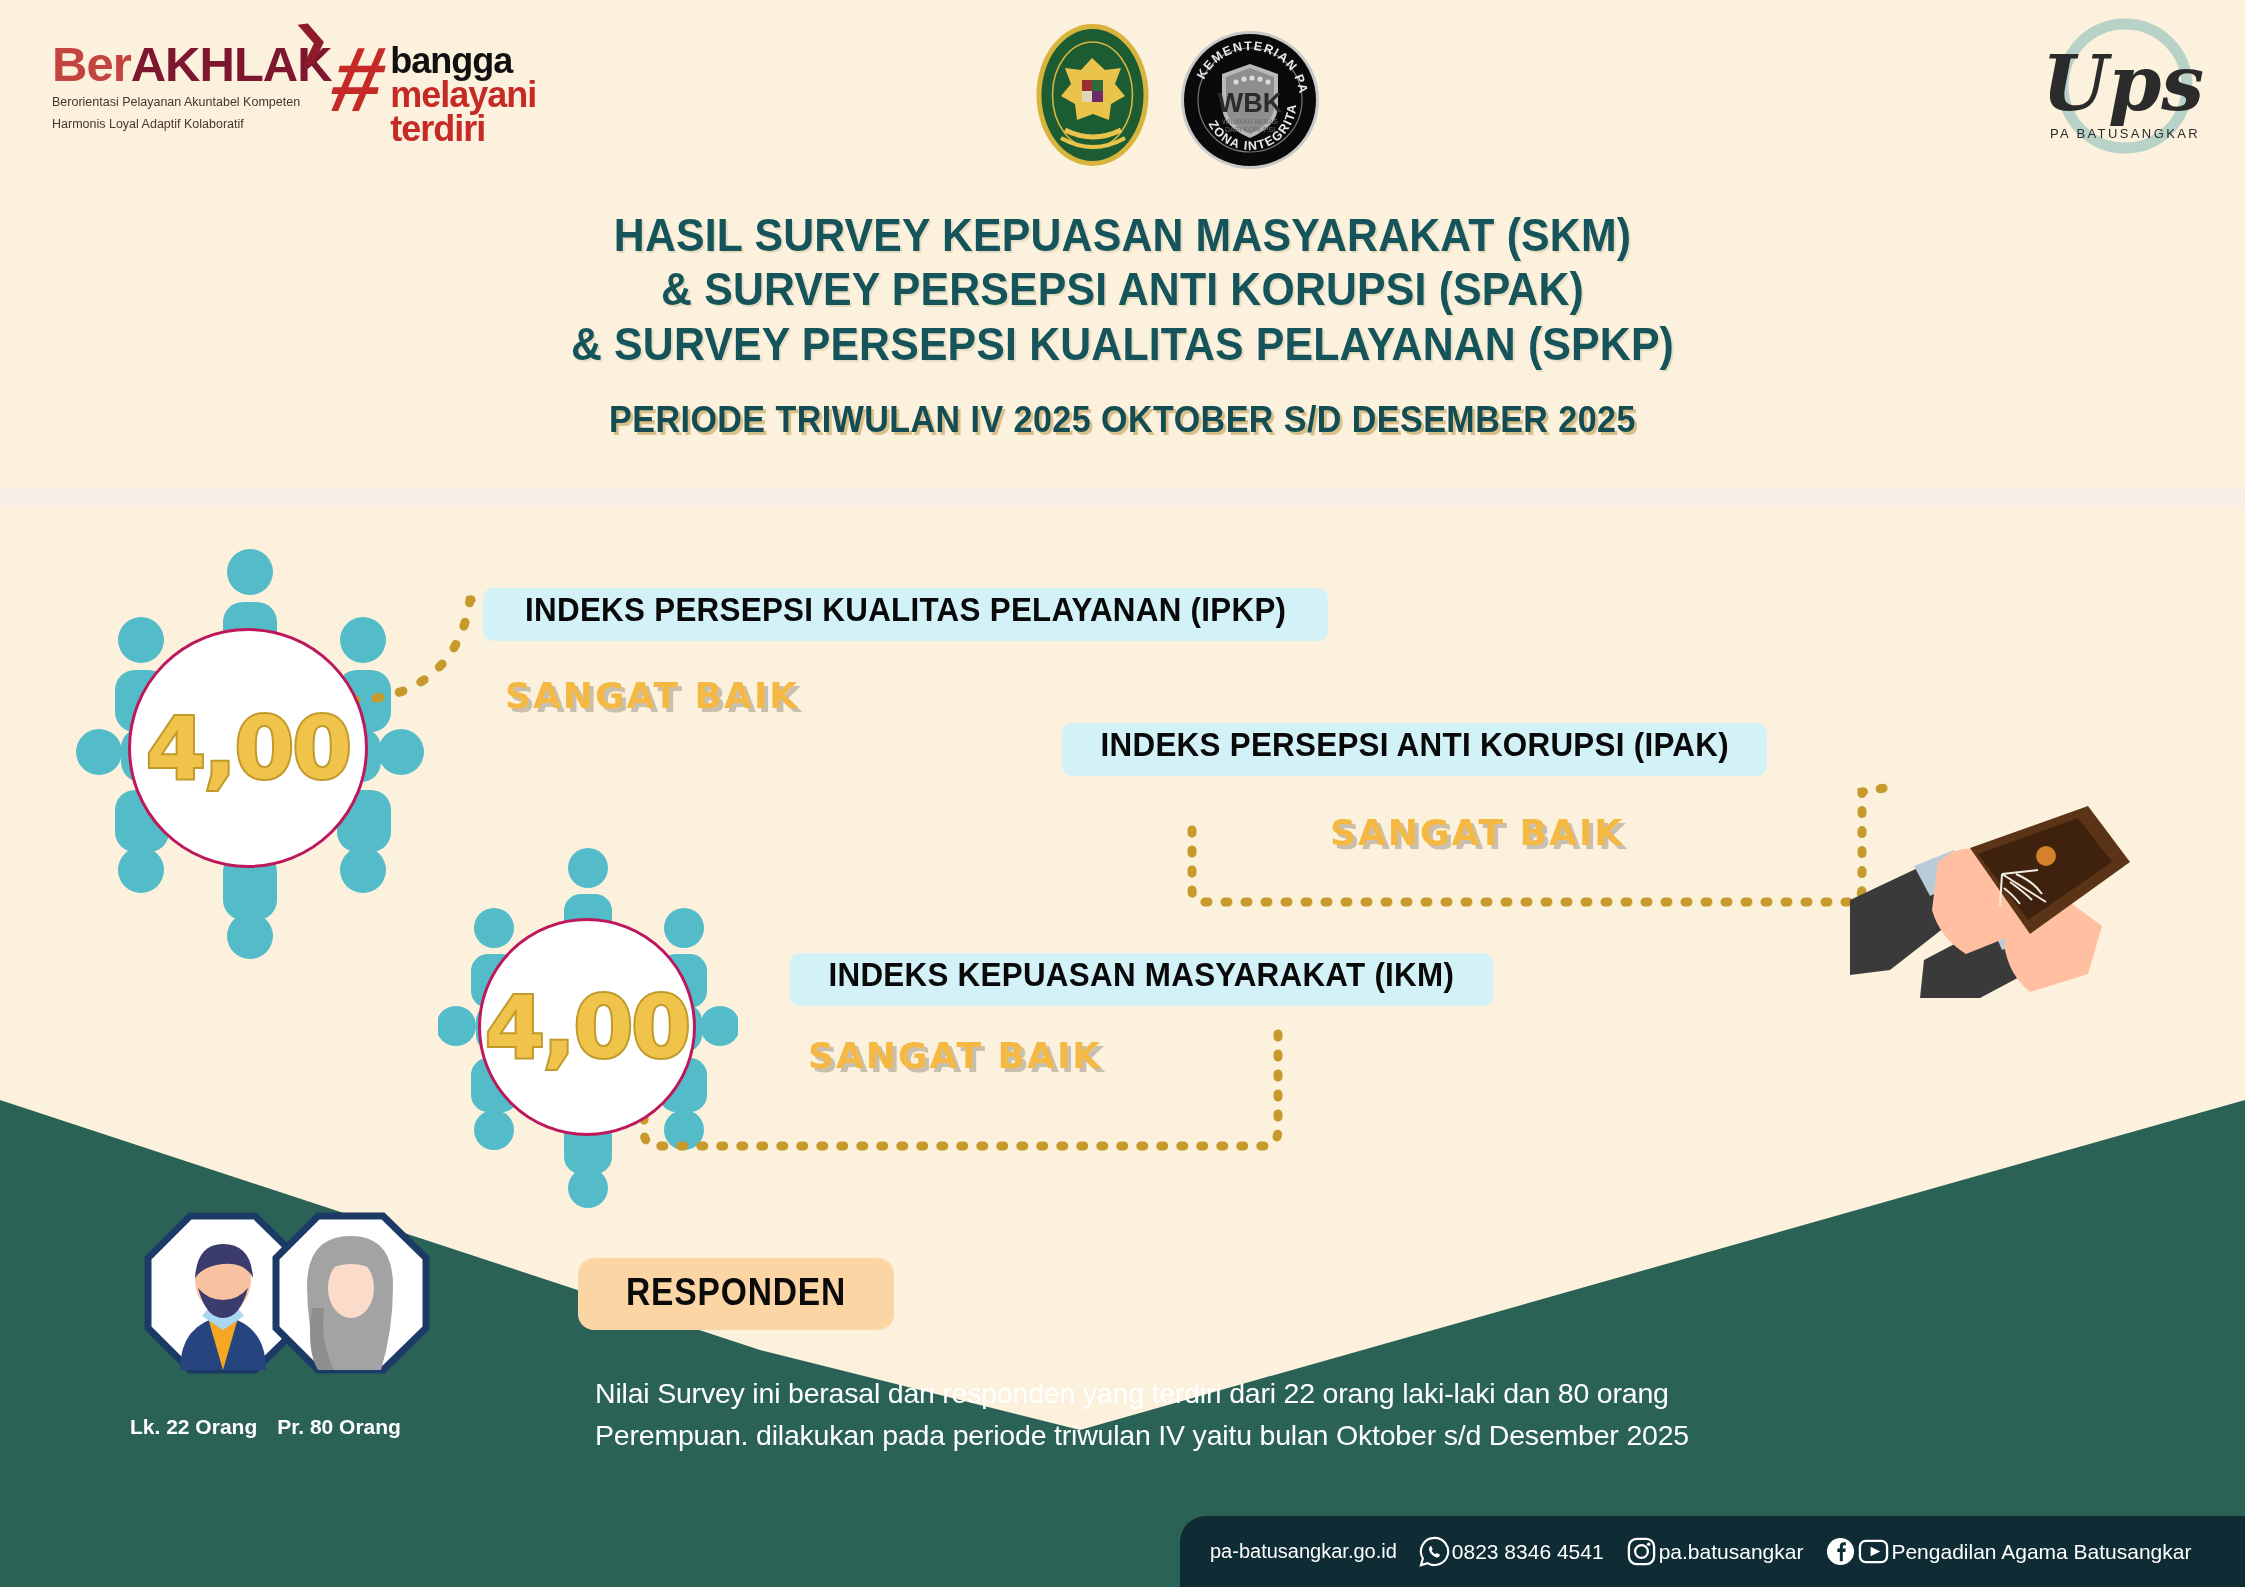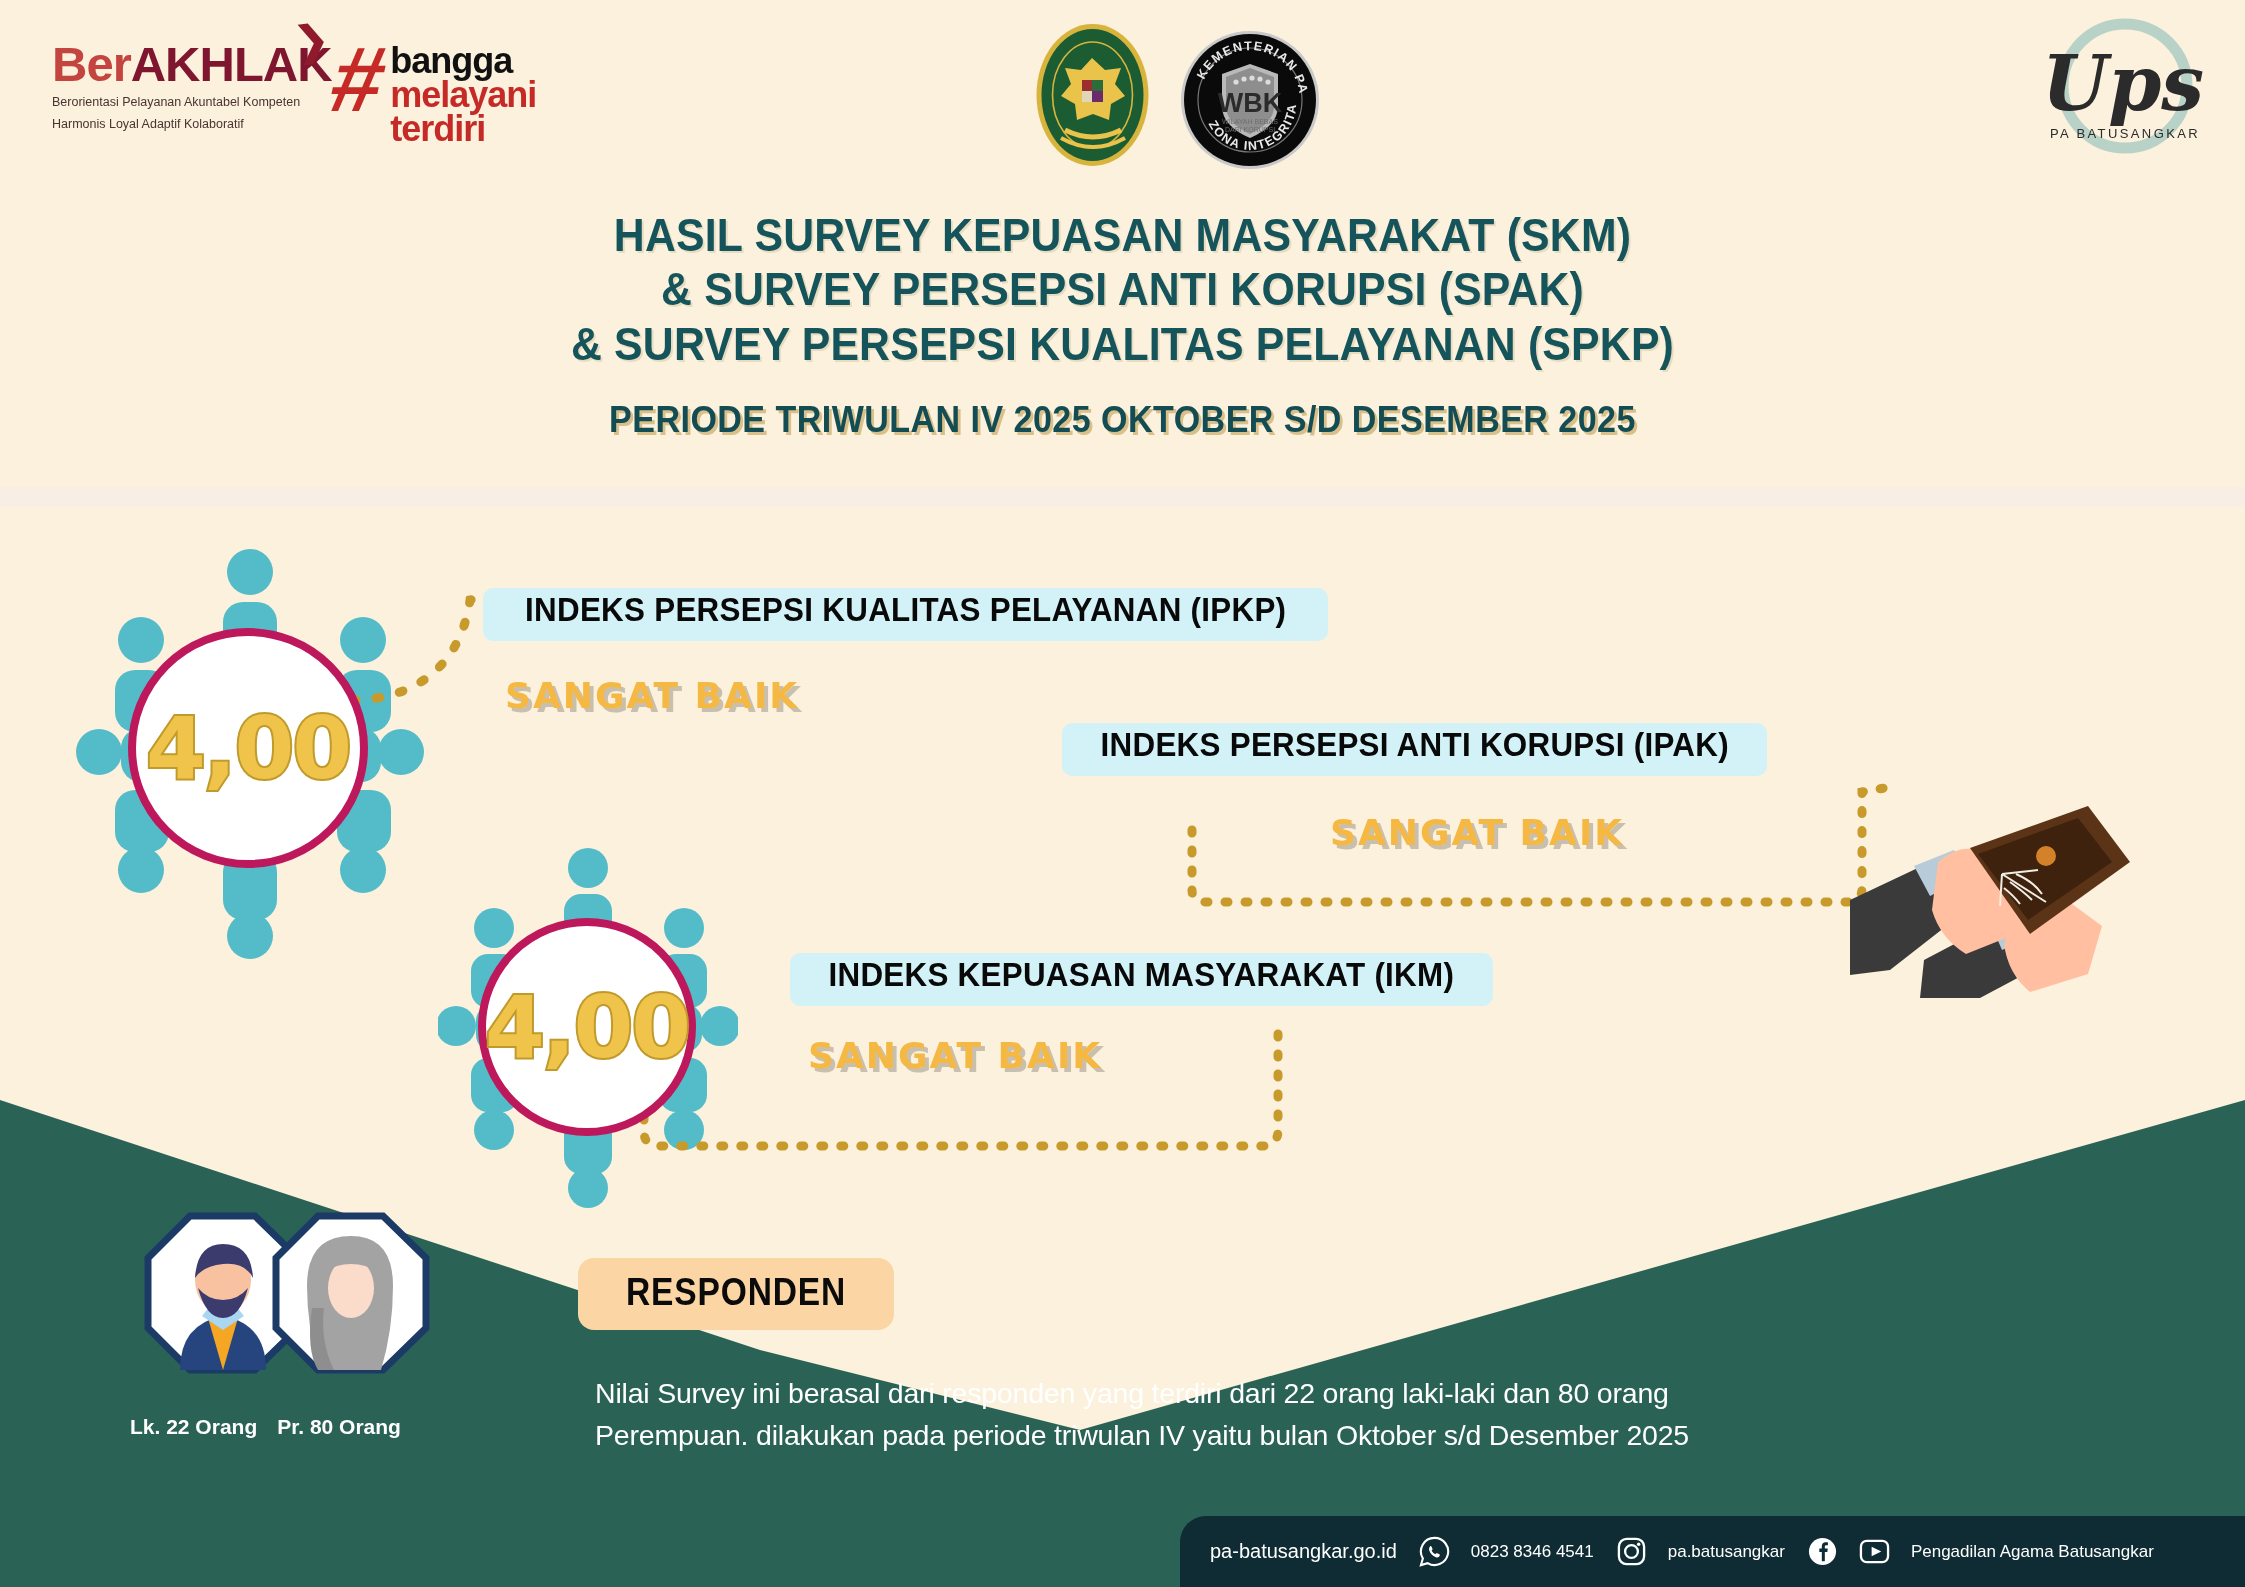--- a/index.html
+++ b/index.html
@@ -47,21 +47,21 @@
   }
   .band { position:absolute; left:0; right:0; top:487px; height:20px; background:#f7eee9; opacity:.8; }
 
   
   .green-shape {
     position:absolute; left:0; top:1100px; width:2245px; height:487px;
   }
 
   
   .circle {
-    position:absolute; border-radius:50%; background:#fff; border:8px solid #be185d;
+    position:absolute; border-radius:50%; background:#fff; border:3px solid #be185d;
     display:flex; align-items:center; justify-content:center; z-index:6;
   }
   .circle .val {
     font-size:86px; font-weight:bold; color:#f0c34a;
     -webkit-text-stroke:4px #c09a2a; paint-order:stroke fill;
     font-family:"DejaVu Sans", sans-serif; letter-spacing:-2px;
   }
   .c-ipkp { left:128px; top:628px; width:240px; height:240px; }
   .c-ikm  { left:478px; top:918px; width:218px; height:218px; }
   .c-ipak { left:1885px; top:636px; width:254px; height:254px; }
@@ -115,21 +115,21 @@
     font-family:"Liberation Sans Narrow","Liberation Sans",sans-serif;
   }
 
   
   .footer-bar {
     position:absolute; left:1180px; top:1516px; width:1065px; height:71px;
     background:#0f2b33; border-top-left-radius:26px; z-index:10;
   }
   .footer-inner { position:absolute; left:1180px; top:1516px; width:1065px; height:71px; display:flex; align-items:center; z-index:11; }
   .f-web { color:#fff; font-size:20px; margin-left:30px; white-space:nowrap;text-align:right; }
-  .f-item { display:flex; align-items:center; gap:21px; margin-left:22px; color:#fff; font-size:17px; white-space:nowrap; }
+  .f-item { display:flex; align-items:center; gap:2px; margin-left:22px; color:#fff; font-size:21px; white-space:nowrap; }
   .f-icon { width:31px; height:31px; flex:0 0 31px; }
 </style>
 </head>
 <body>
 
 <div class="stage">
 
   <svg class="green-shape" viewBox="0 0 2245 487" preserveAspectRatio="none">
     <polygon points="0,0 0,487 2245,487 2245,0 1080,330 760,250" fill="#2a6356"></polygon>
   </svg>

